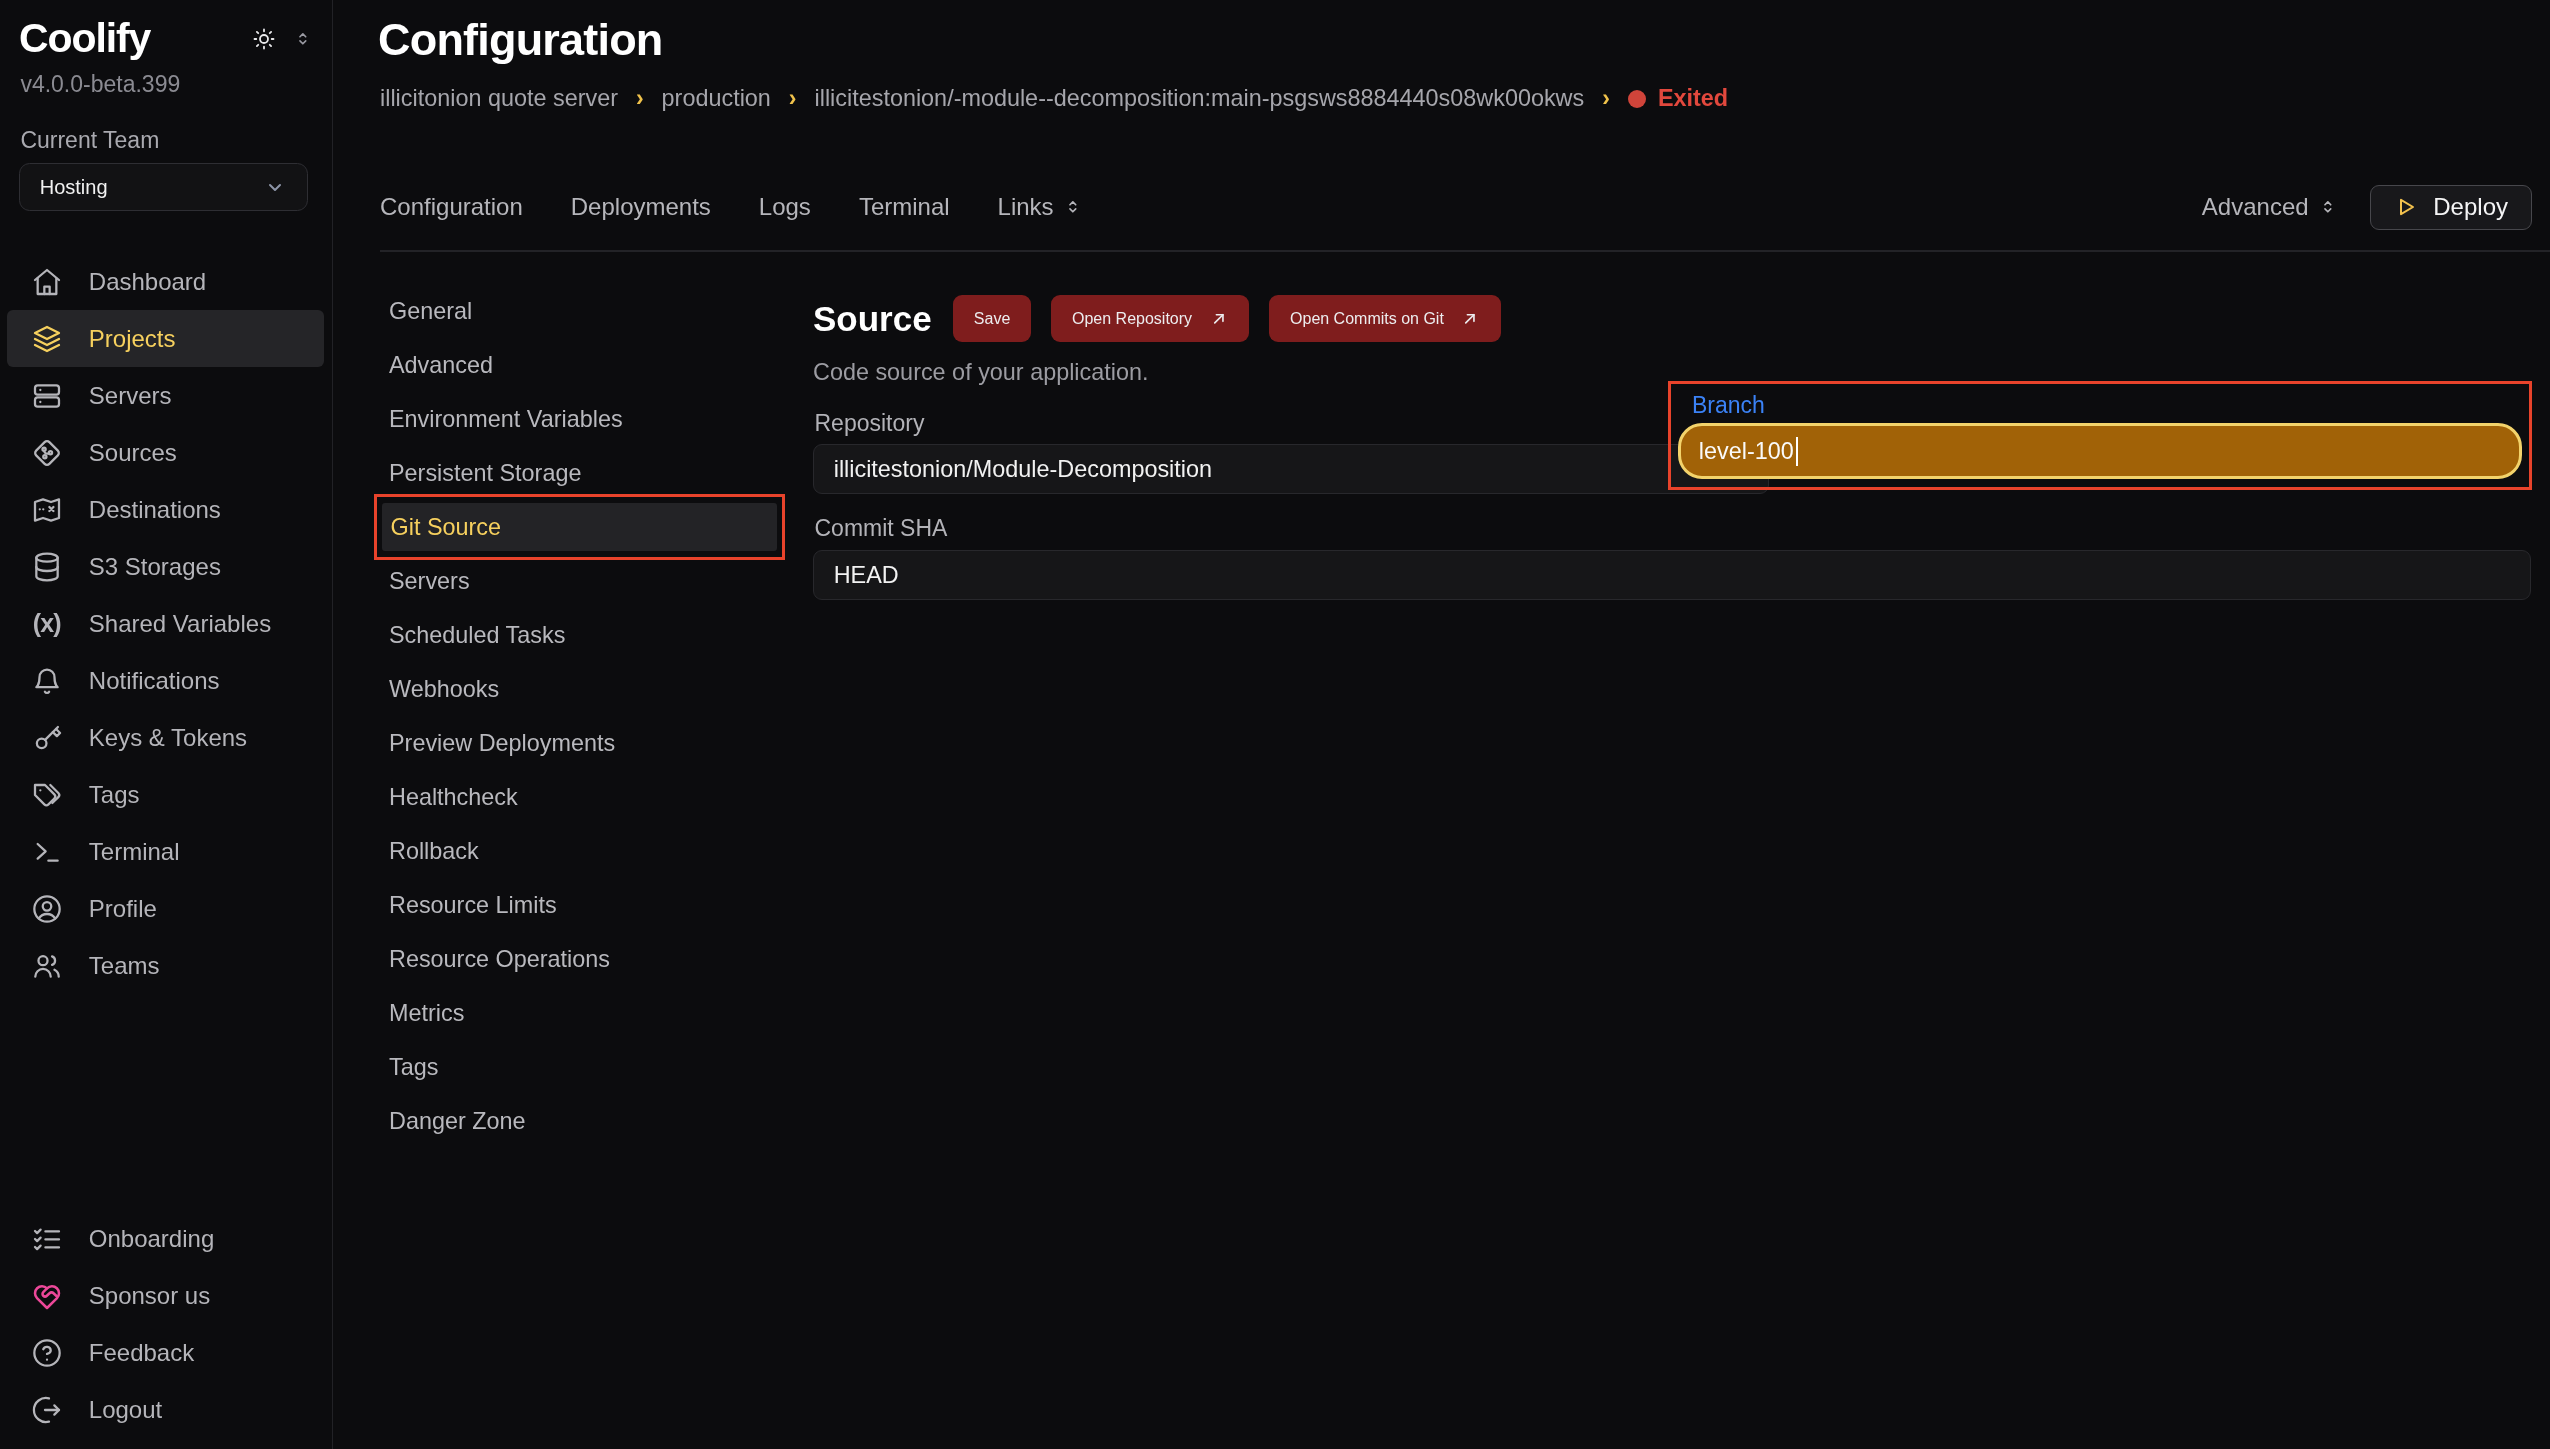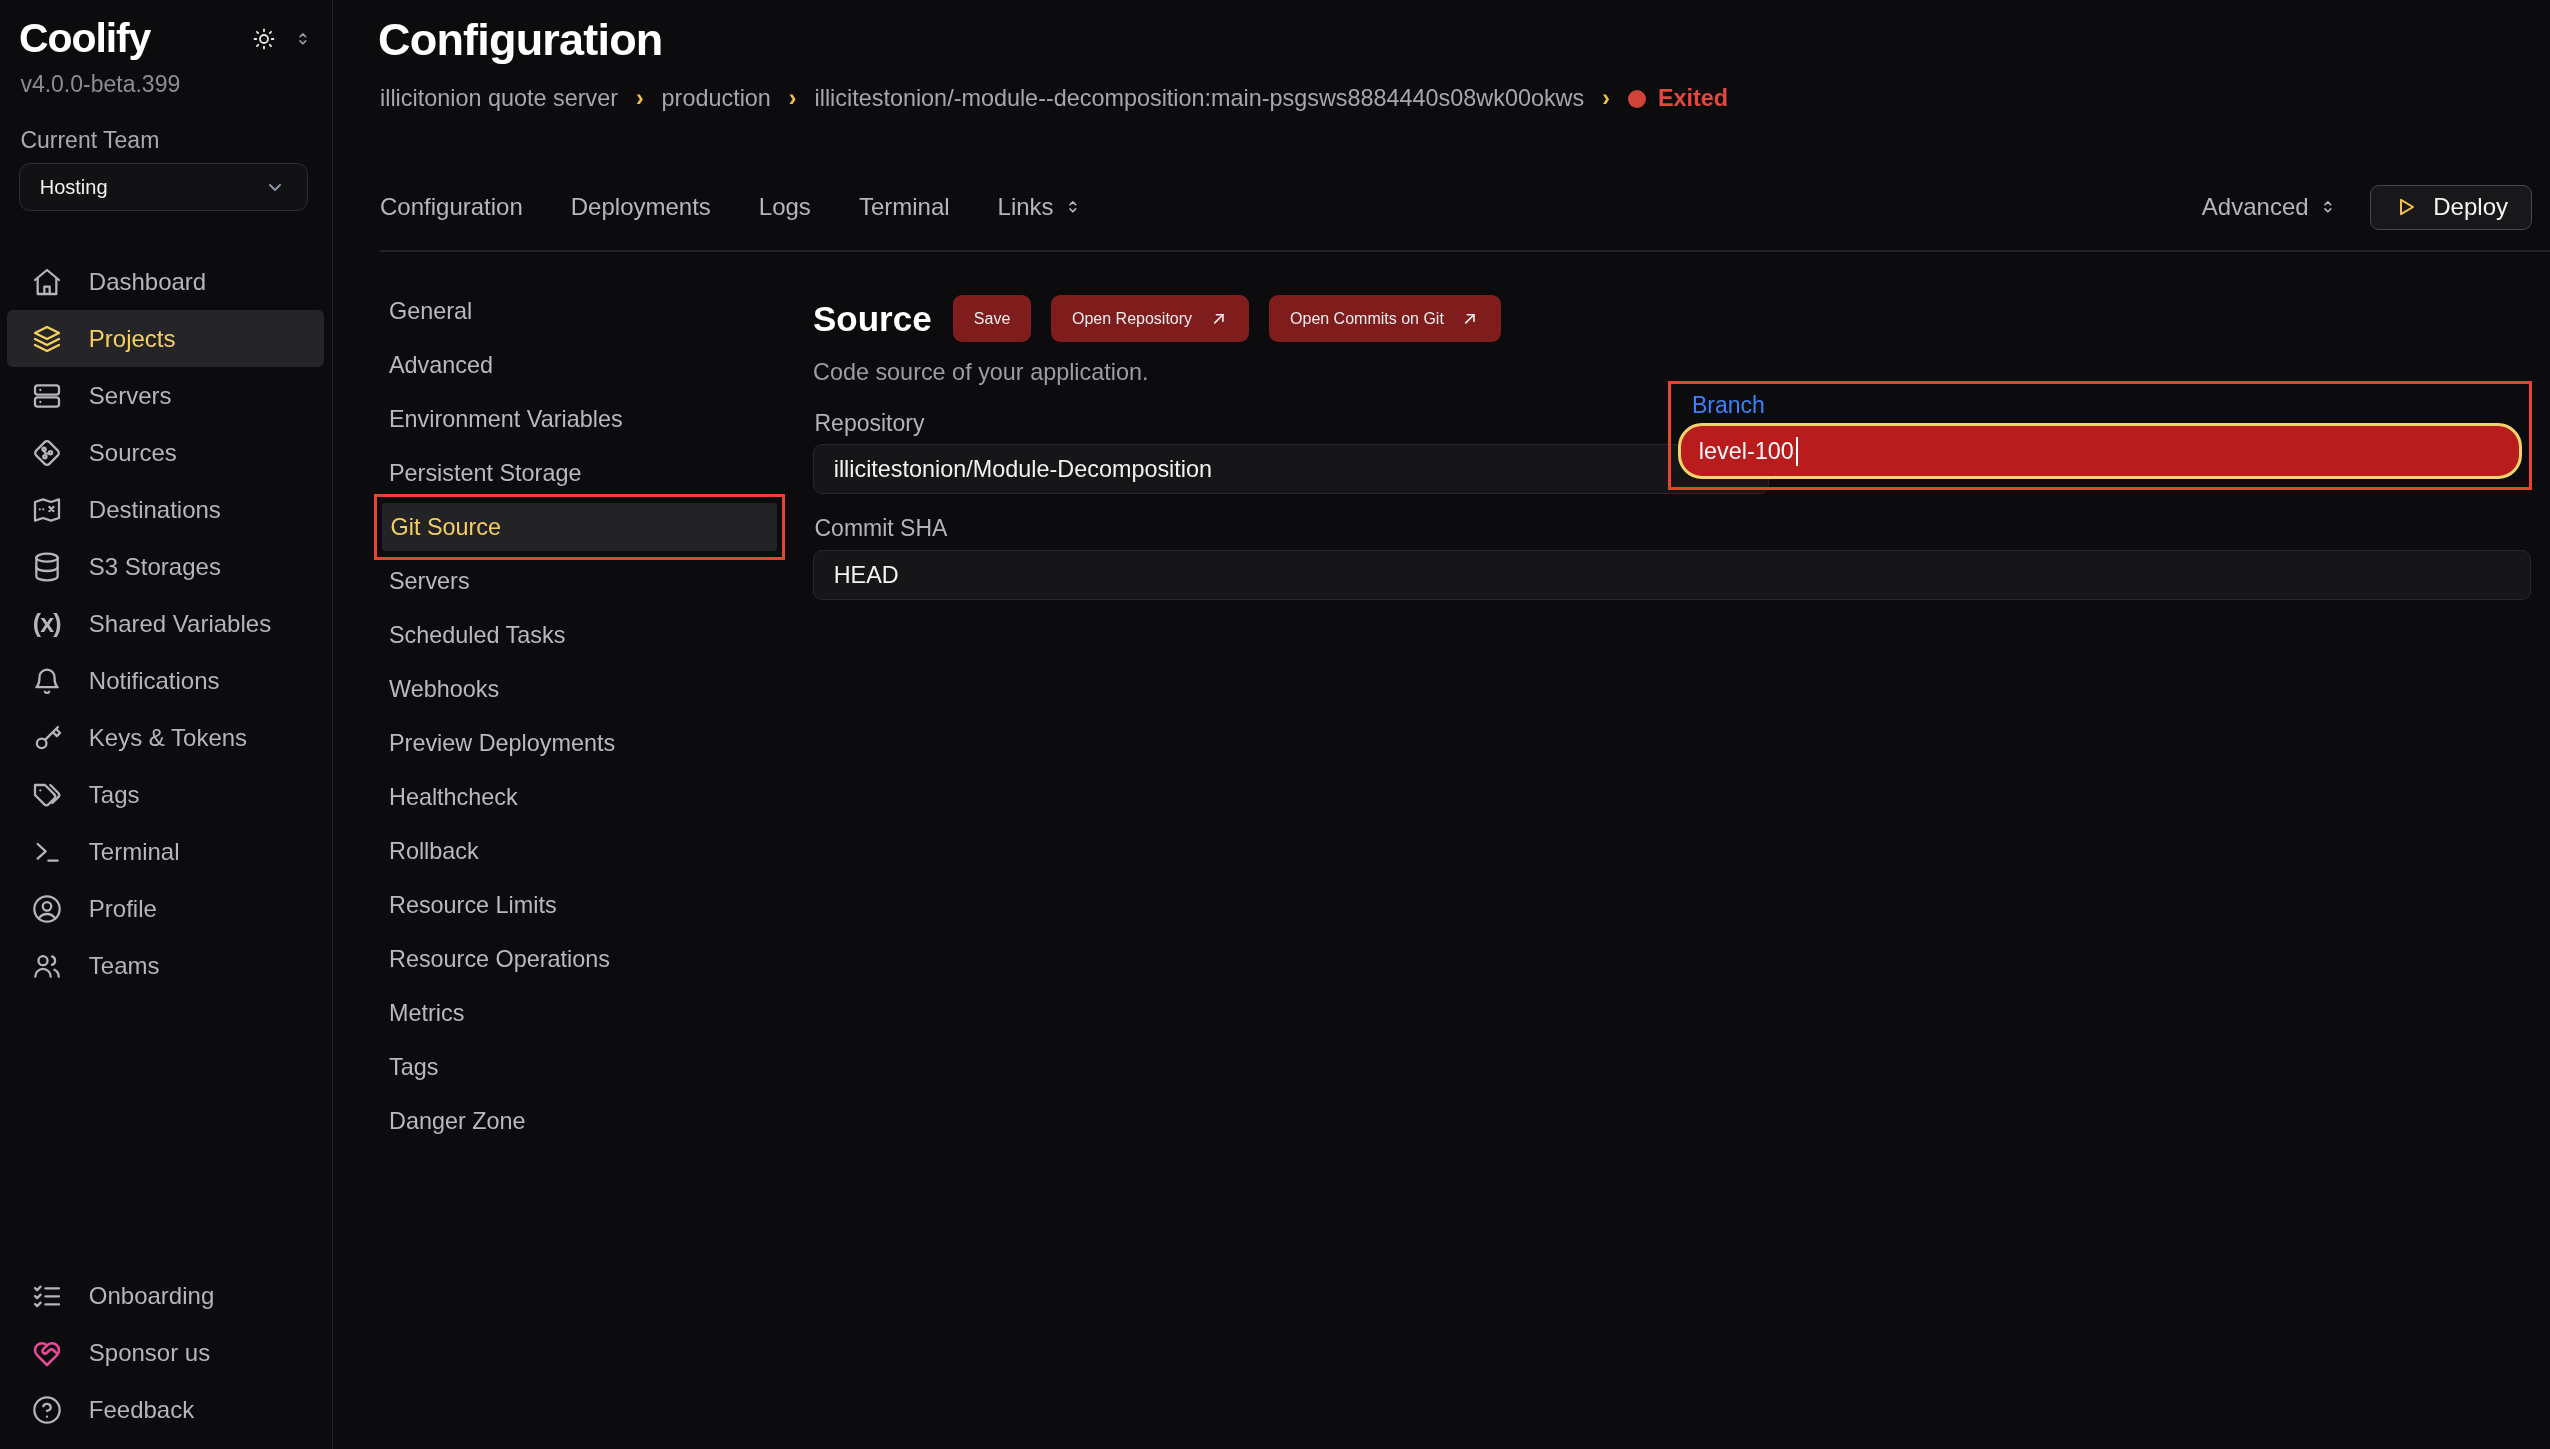--- a/index.html
+++ b/index.html
@@ -74,21 +74,21 @@
     font-family:"Liberation Sans", sans-serif; outline:none; }
   .repo-label   { left:1.5px; top:126px; }
   .repo-input   { left:0; top:160px; width:956px; }
   .commit-label { left:1.5px; top:231px; }
   .commit-input { left:0; top:266px; width:1718px; }
 
   .branch-annotation { position:absolute; left:855px; top:97px; width:864px; height:109px;
     border:3.8px solid #e8432b; }
   .branch-label { position:absolute; left:21px; top:7.6px; font-size:23px; color:#3b82f6; }
   .branch-input { position:absolute; left:6.8px; right:6.8px; top:39px; height:56px;
-    border:3px solid #f3d36b; border-radius:24px; background:#b91c1c;
+    border:3px solid #f3d36b; border-radius:24px; background:#a16207;
     display:flex; align-items:center; padding:0 18px; font-size:23.4px; color:#fafafa; }
   .caret { width:2.3px; height:29px; background:#fff; margin-left:2.3px; }
 </style>
 </head>
 <body>
 
 <div class="sidebar">
   <div class="logo-row">
     <div class="logo">Coolify</div>
     <div class="logo-icons">
@@ -268,20 +268,30 @@
     </div>
     <div class="nav-item">
       <span>
           <svg class="ic" viewBox="0 0 24 24" fill="none" stroke="currentColor" stroke-width="1.7" stroke-linecap="round" stroke-linejoin="round">
             <circle cx="12" cy="12" r="9.5"></circle>
             <path d="M9.2 9.2a2.9 2.9 0 0 1 5.6.9c0 1.9-2.8 2.6-2.8 2.6"></path>
             <path d="M12 17h.01"></path>
           </svg>
         </span>
       <span>Feedback</span>
+    </div>
+    <div class="nav-item">
+      <span>
+          <svg class="ic" viewBox="0 0 24 24" fill="none" stroke="currentColor" stroke-width="1.7" stroke-linecap="round" stroke-linejoin="round">
+            <path d="M13.5 3.3a9 9 0 1 0 0 17.4"></path>
+            <path d="M10.5 12H21"></path>
+            <path d="m17.5 8.5 3.5 3.5-3.5 3.5"></path>
+          </svg>
+        </span>
+      <span>Logout</span>
     </div>
   </div>
 </div>
 
 <div class="main">
   <div class="page-title">Configuration</div>
 
   <div class="breadcrumb">
     <span>illicitonion quote server</span>
     <span class="crumb-sep">›</span>

